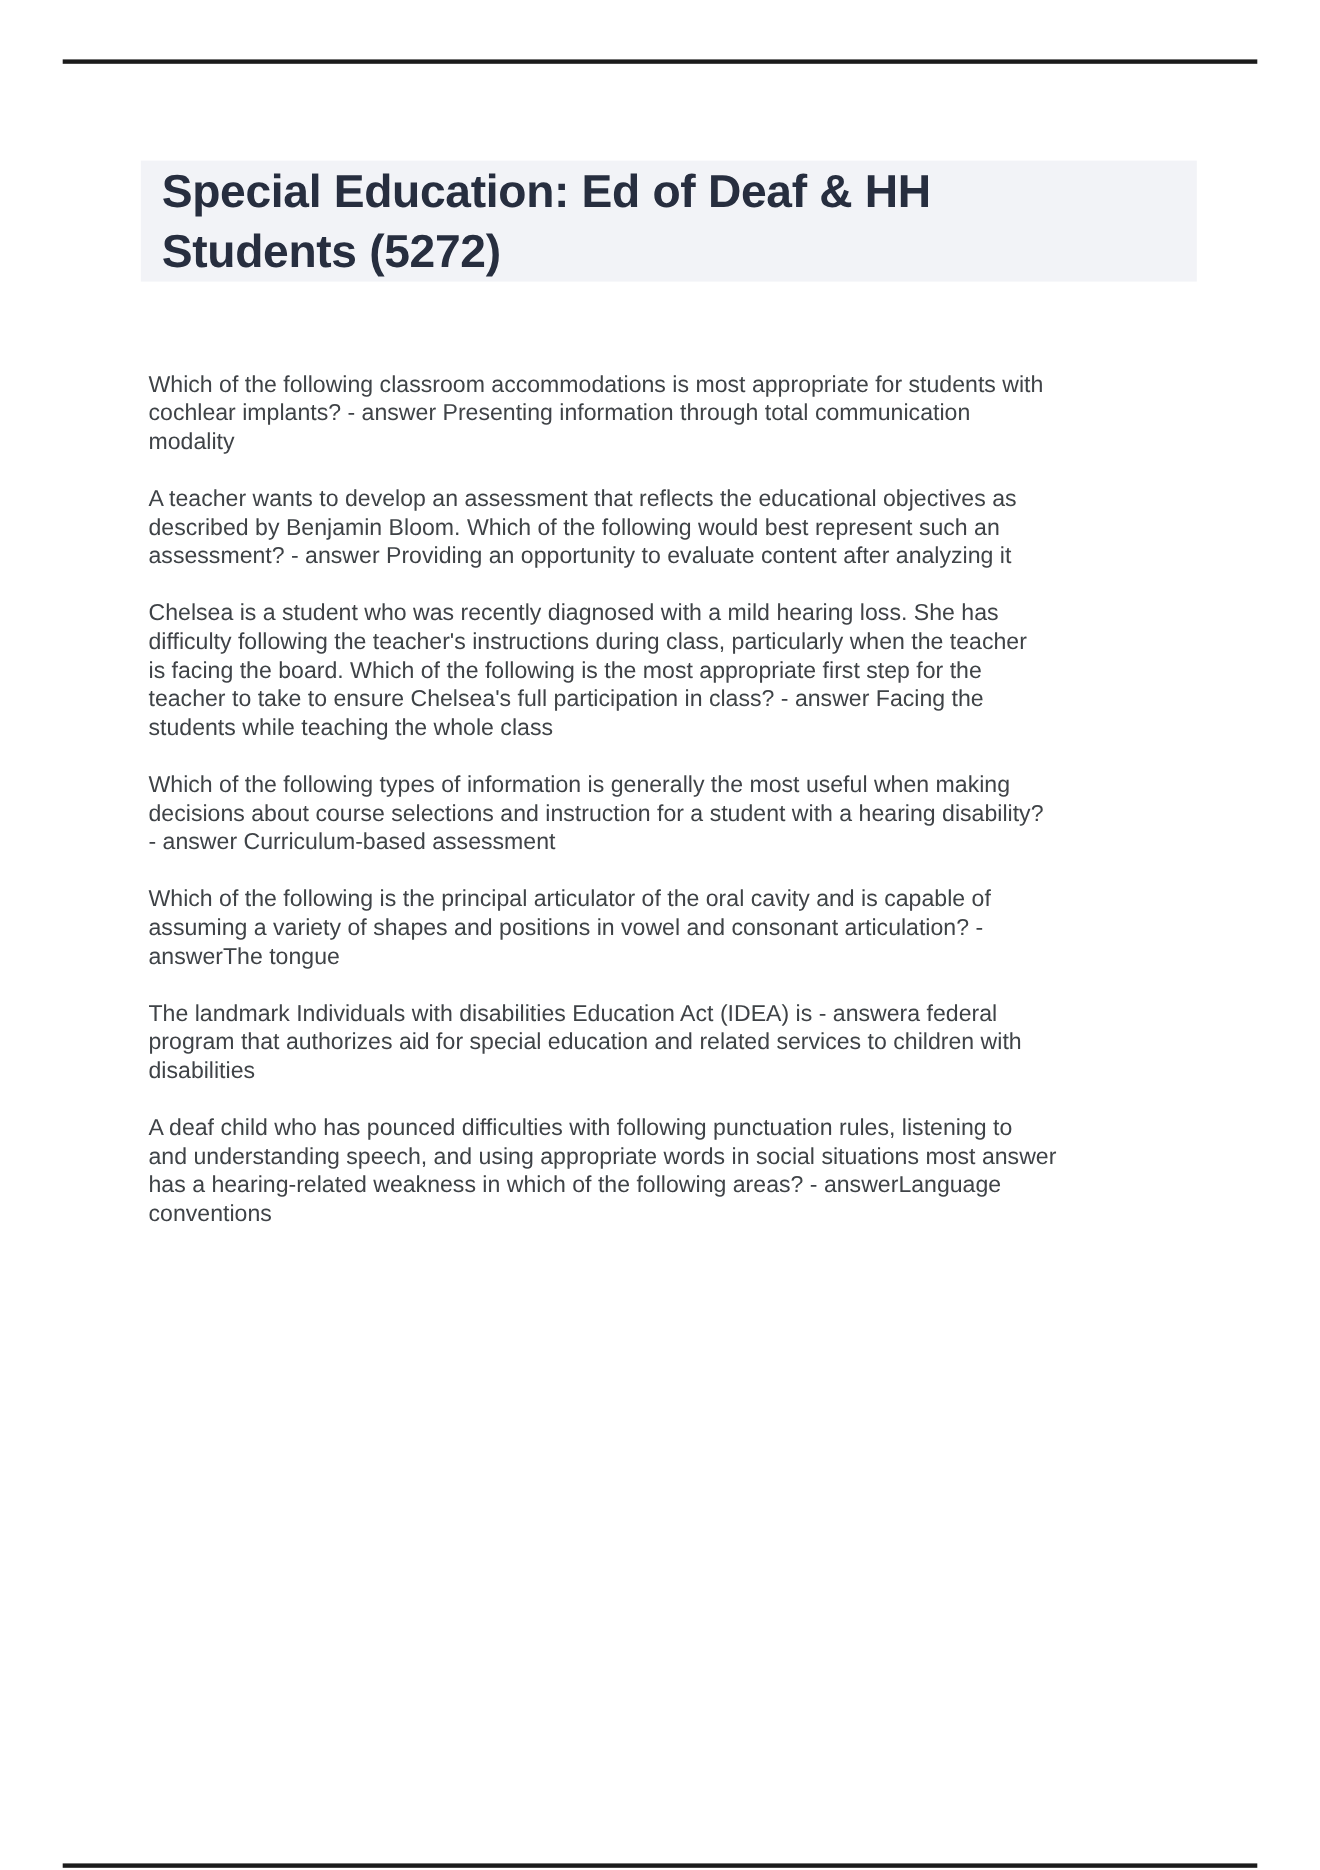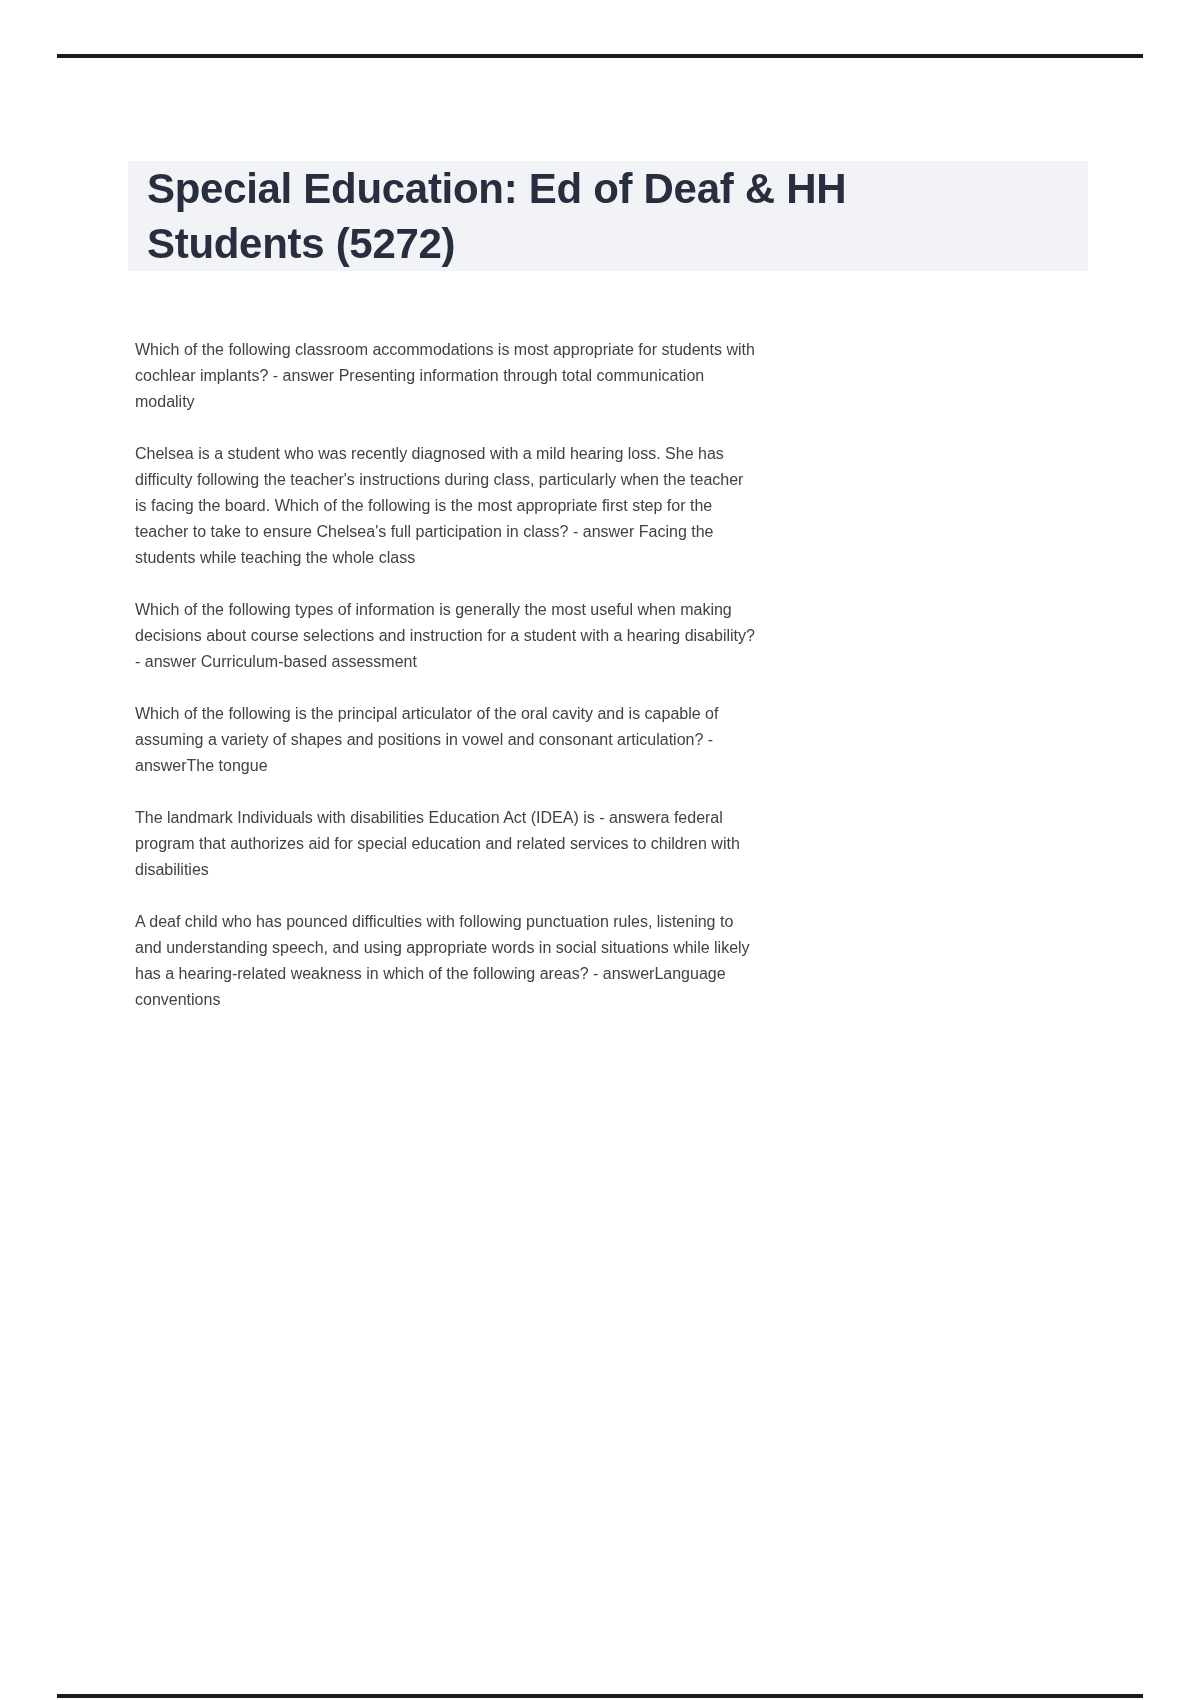--- a/index.html
+++ b/index.html
@@ -18,65 +18,67 @@
   .rule{
     position:absolute;left:57px;width:1086px;height:4px;
     background:var(--rule-color);
   }
   .rule-top{top:54px;}
   .rule-bottom{top:1694px;}
   .title-block{
     position:absolute;left:128px;top:146px;width:960px;min-height:110px;
     background:var(--title-bg);
     padding:0 12px 0 19px;
-    margin-top:15px;
   }
   .title-text{
     color:var(--title-color);
     font-size:42px;line-height:55px;font-weight:bold;
     white-space:pre-line;
     letter-spacing:-0.3px;
   }
   .doc-body{
     position:absolute;left:135px;top:337px;width:995px;
     color:var(--body-color);
-    font-size:16px;line-height:26px;
+    font-size:21px;line-height:26px;
   }
   .para{
     margin:0 0 26px 0;
     white-space:pre-line;
   }
 </style>
 </head>
 <body>
 
 <div class="rule rule-top"></div>
 
 <div class="title-block">
   <div class="title-text">Special Education: Ed of Deaf &amp; HH
 Students (5272)</div>
 </div>
 
 <div class="doc-body">
     <p class="para">Which of the following classroom accommodations is most appropriate for students with
 cochlear implants? - answer Presenting information through total communication
 modality</p>
+    <p class="para">A teacher wants to develop an assessment that reflects the educational objectives as
+described by Benjamin Bloom. Which of the following would best represent such an
+assessment? - answer Providing an opportunity to evaluate content after analyzing it</p>
     <p class="para">Chelsea is a student who was recently diagnosed with a mild hearing loss. She has
 difficulty following the teacher's instructions during class, particularly when the teacher
 is facing the board. Which of the following is the most appropriate first step for the
 teacher to take to ensure Chelsea's full participation in class? - answer Facing the
 students while teaching the whole class</p>
     <p class="para">Which of the following types of information is generally the most useful when making
 decisions about course selections and instruction for a student with a hearing disability?
 - answer Curriculum-based assessment</p>
     <p class="para">Which of the following is the principal articulator of the oral cavity and is capable of
 assuming a variety of shapes and positions in vowel and consonant articulation? -
 answerThe tongue</p>
     <p class="para">The landmark Individuals with disabilities Education Act (IDEA) is - answera federal
 program that authorizes aid for special education and related services to children with
 disabilities</p>
     <p class="para">A deaf child who has pounced difficulties with following punctuation rules, listening to
-and understanding speech, and using appropriate words in social situations while likely
+and understanding speech, and using appropriate words in social situations most answer
 has a hearing-related weakness in which of the following areas? - answerLanguage
 conventions</p>
   </div>
 
 <div class="rule rule-bottom"></div>
 
 </body></html>

